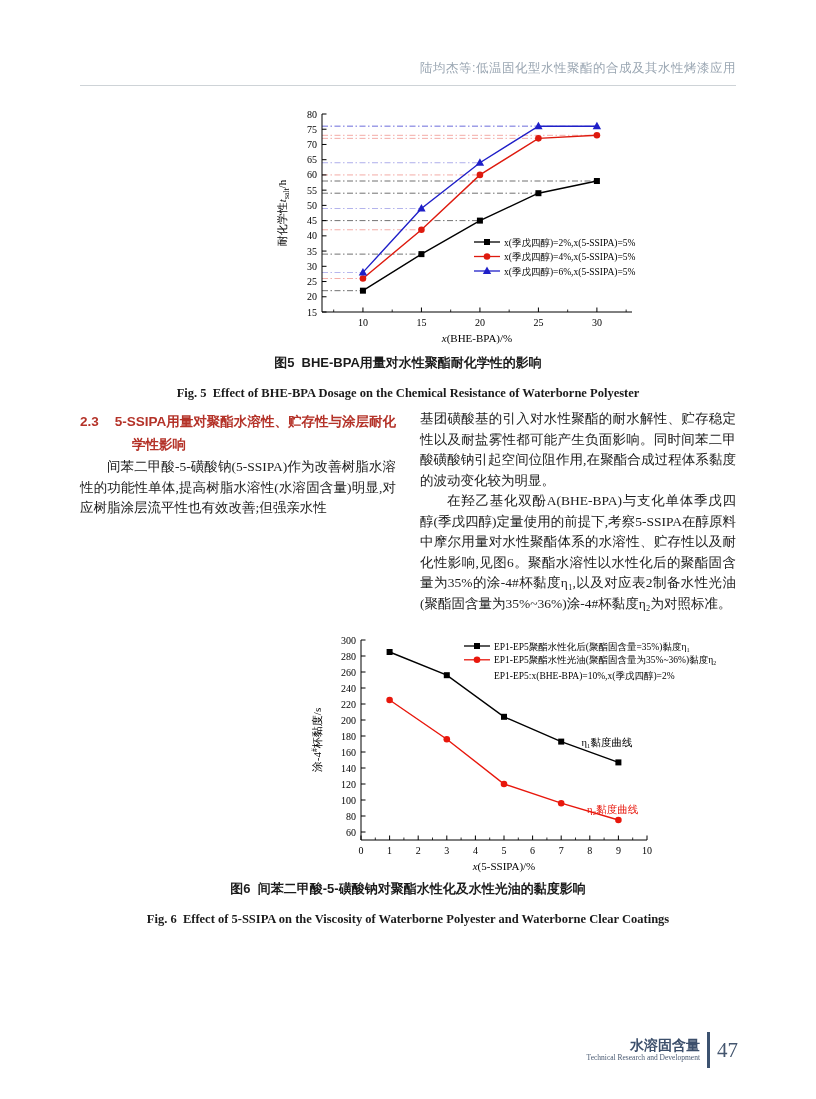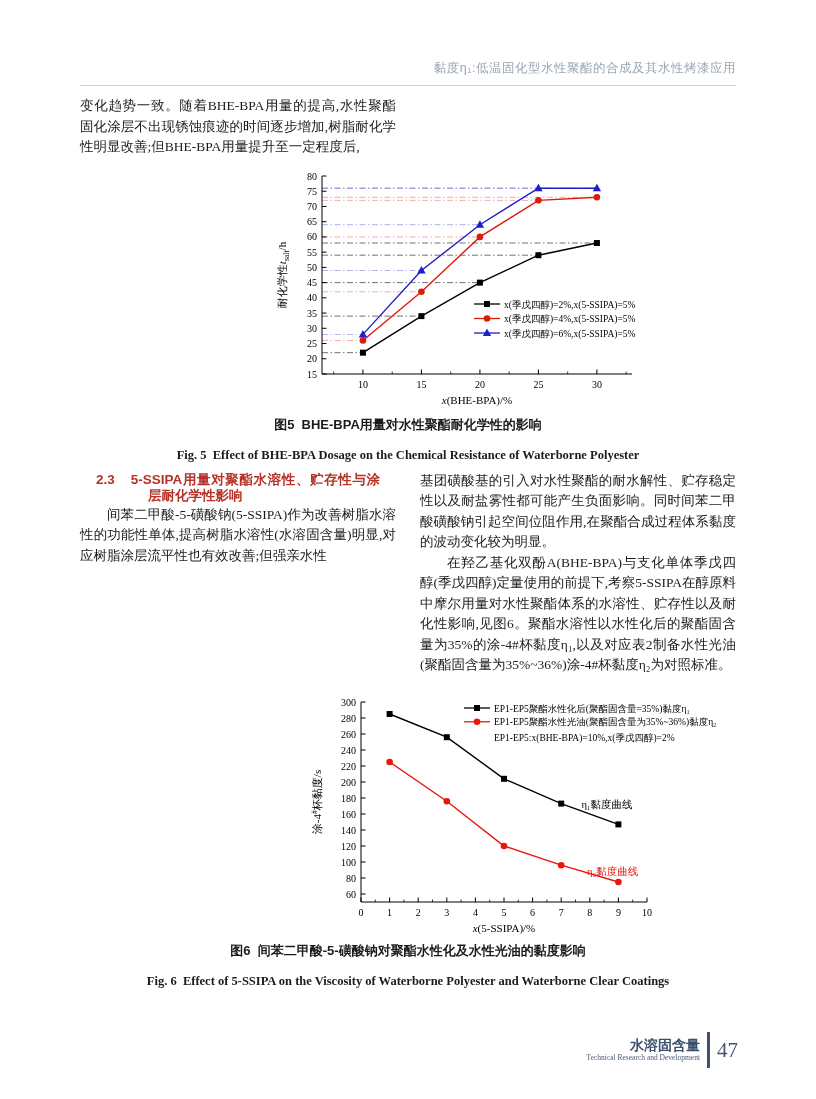--- a/index.html
+++ b/index.html
@@ -13,23 +13,23 @@
     font-size:12.5px;color:#9aa6b2;letter-spacing:.5px;
     font-family:"Liberation Sans","DejaVu Sans",sans-serif;
   }
   .head-rule{position:absolute;top:85px;left:80px;right:80px;height:0;border-top:1px solid #ced3d7;}
   .main{padding:96px 80px 0 80px;}
   .two-col{display:flex;gap:24px;}
   .col{width:316px;font-size:13.5px;line-height:20.5px;text-align:justify;}
   .col p{margin:0;}
   .indent{text-indent:2em;}
   .sec-head{
-    color:#b43228;font-weight:bold;font-size:13.5px;line-height:16px;
+    color:#b43228;font-weight:bold;font-size:13.5px;line-height:23px;
     font-family:"Liberation Sans","DejaVu Sans",sans-serif;
-    padding-left:52px;text-indent:-52px;margin:1px 16px;
+    padding-left:52px;text-indent:-52px;margin:1px 0;
   }
   .sec-num{margin-right:16px;}
   .fig-wrap{position:relative;}
   .fig5-wrap{margin:6px 0 0 170px;width:520px;}
   .fig6-wrap{margin:12px 0 0 206px;width:560px;}
   .cap{text-align:center;font-weight:bold;white-space:pre-wrap;margin:0;}
   .cap-zh{font-size:13px;line-height:18px;font-family:"Liberation Sans","DejaVu Sans",sans-serif;margin-top:2px;}
   .cap-en{font-size:12.5px;line-height:18px;font-family:"Liberation Serif","DejaVu Serif",serif;margin-top:12px;}
   .footer{
     position:absolute;top:1032px;right:78px;display:flex;align-items:center;
@@ -39,29 +39,26 @@
         font-family:"Liberation Sans","DejaVu Sans",sans-serif;}
   .f-en{font-size:7.5px;color:#4a5a72;line-height:10px;font-family:"Liberation Serif",serif;text-align:right;}
   .f-bar{width:3px;height:36px;background:#3c5270;margin-right:7px;}
   .f-num{font-size:21px;color:#44566f;font-family:"Liberation Serif","DejaVu Serif",serif;}
 </style>
 </head>
 <body>
 
 <div class="page">
 
-  <div class="running">黏度η₁:低温固化型水性聚酯的合成及其水性烤漆应用</div>
+  <div class="running">陆均杰等:低温固化型水性聚酯的合成及其水性烤漆应用</div>
   <div class="head-rule"></div>
 
   <div class="main">
 
     <div class="two-col">
-      <div class="col">
-        <p>变化趋势一致。随着BHE-BPA用量的提高,水性聚酯固化涂层不出现锈蚀痕迹的时间逐步增加,树脂耐化学性明显改善;但BHE-BPA用量提升至一定程度后,</p>
-      </div>
     </div>
 
     <div class="fig-wrap fig5-wrap">
       <div><svg width="520" height="246" viewBox="0 0 520 246" font-family="&quot;Liberation Serif&quot;,&quot;DejaVu Serif&quot;,serif">
             <line x1="72" y1="188.6769230769231" x2="112.9433962264151" y2="188.6769230769231" stroke="#000000" stroke-width="0.8" stroke-dasharray="6 2.5 1.5 2.5" opacity="0.7"></line>
             <line x1="72" y1="152.12307692307692" x2="171.43396226415095" y2="152.12307692307692" stroke="#000000" stroke-width="0.8" stroke-dasharray="6 2.5 1.5 2.5" opacity="0.7"></line>
             <line x1="72" y1="118.61538461538461" x2="229.9245283018868" y2="118.61538461538461" stroke="#000000" stroke-width="0.8" stroke-dasharray="6 2.5 1.5 2.5" opacity="0.7"></line>
             <line x1="72" y1="91.2" x2="288.41509433962267" y2="91.2" stroke="#000000" stroke-width="0.8" stroke-dasharray="6 2.5 1.5 2.5" opacity="0.7"></line>
             <line x1="72" y1="79.01538461538462" x2="346.9056603773585" y2="79.01538461538462" stroke="#000000" stroke-width="0.8" stroke-dasharray="6 2.5 1.5 2.5" opacity="0.7"></line>
             <line x1="72" y1="176.4923076923077" x2="112.9433962264151" y2="176.4923076923077" stroke="#de1a0e" stroke-width="0.8" stroke-dasharray="6 2.5 1.5 2.5" opacity="0.45"></line>

